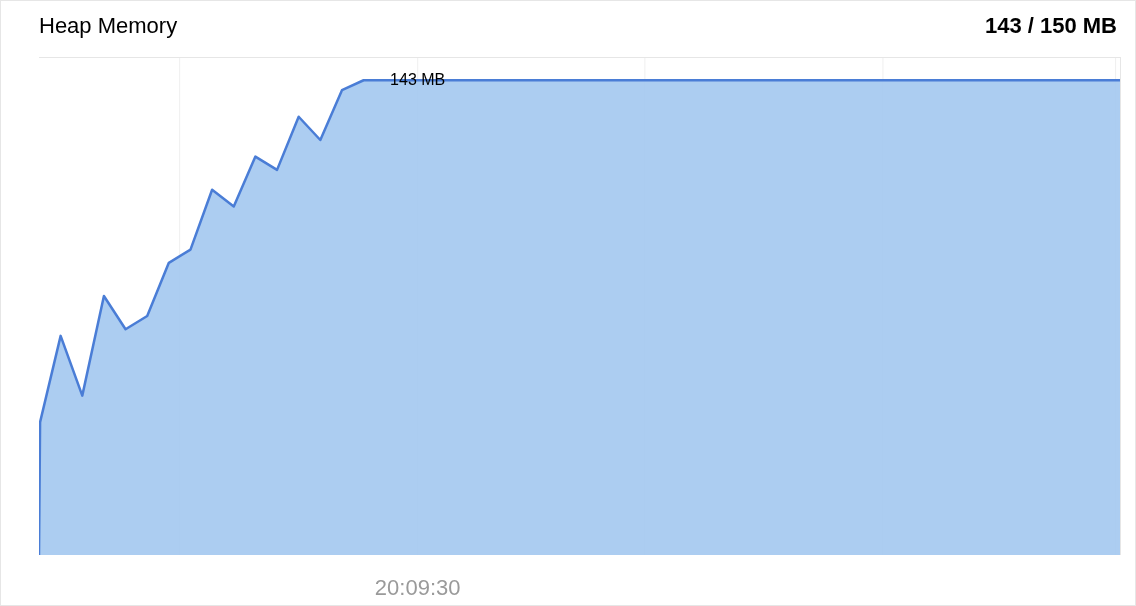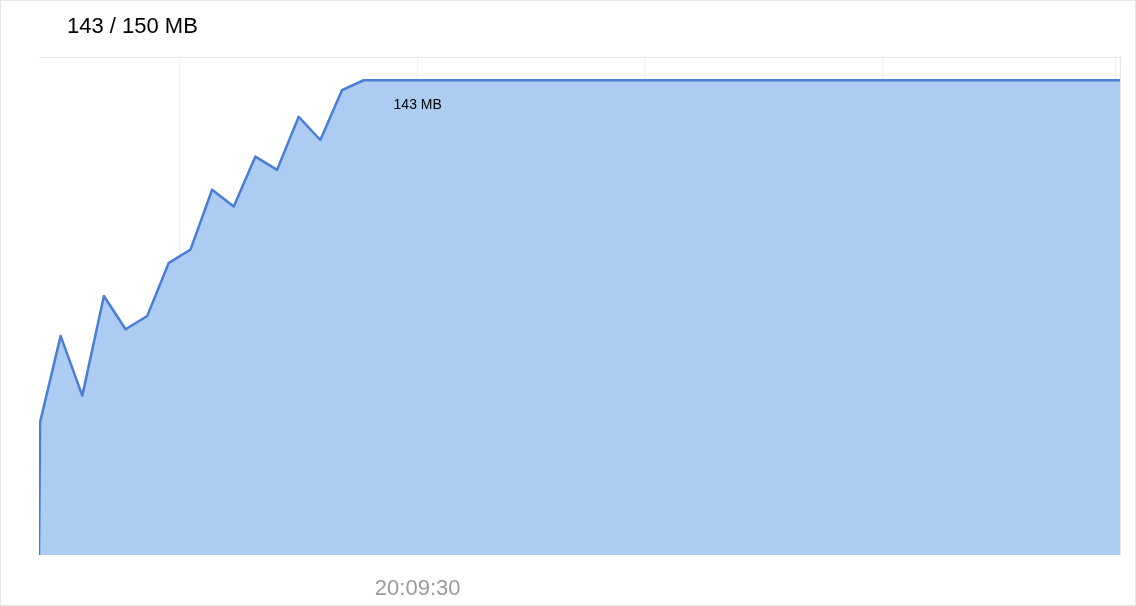--- a/index.html
+++ b/index.html
@@ -26,21 +26,21 @@
     height: 30px;
     display: flex;
     justify-content: space-between;
     align-items: center;
     font-size: 22px;
   }
   .title {
     font-weight: 400;
   }
   .value {
-    font-weight: 400;
+    font-weight: 700;
     margin-left: 28px;
   }
   .chart-wrap {
     position: absolute;
     top: 56px;
     left: 38px;
     width: 1082px;   
     height: 498px;   
   }
   .plot-border {
@@ -62,41 +62,41 @@
     fill-opacity: 0.9;
   }
   .line-path {
     fill: none;
     stroke: #4a7dd6; 
     stroke-width: 2.5;
     stroke-linejoin: round;
   }
   .data-label {
     position: absolute;
-    font-size: 14px;
+    font-size: 16px;
     color: #000;
     transform: translate(-50%, -50%);
     pointer-events: none;
-    margin-top: 24px;
   }
   .x-tick-label {
     position: absolute;
     font-size: 22px;
     color: #9a9a9a;
     transform: translateX(-50%);
     top: 100%;
     margin-top: 20px;
   }
 </style>
 </head>
 <body>
 
 <div class="panel">
 
   <div class="header">
+    <span class="title">Heap Memory</span>
     <span class="value">143 / 150 MB</span>
   </div>
 
   <div class="chart-wrap">
     <svg id="chart-svg" width="1082" height="498" viewBox="0 0 1082 498" preserveAspectRatio="none">
       <g id="grid" class="gridlines">
           <line x1="140.66" x2="140.66" y1="0" y2="498"></line>
           <line x1="378.7" x2="378.7" y1="0" y2="498"></line>
           <line x1="605.9200000000001" x2="605.9200000000001" y1="0" y2="498"></line>
           <line x1="843.96" x2="843.96" y1="0" y2="498"></line>

